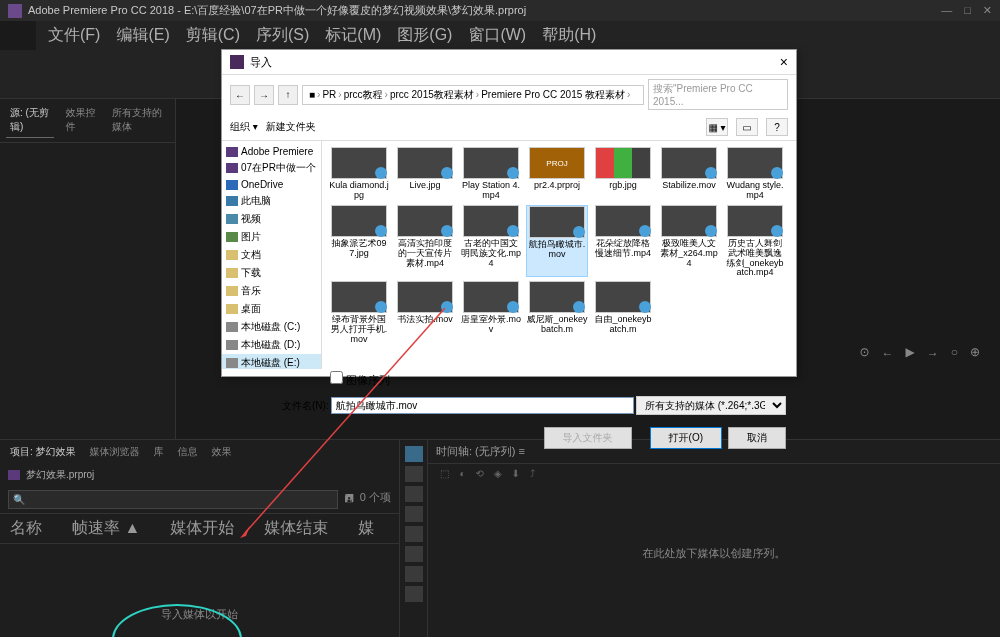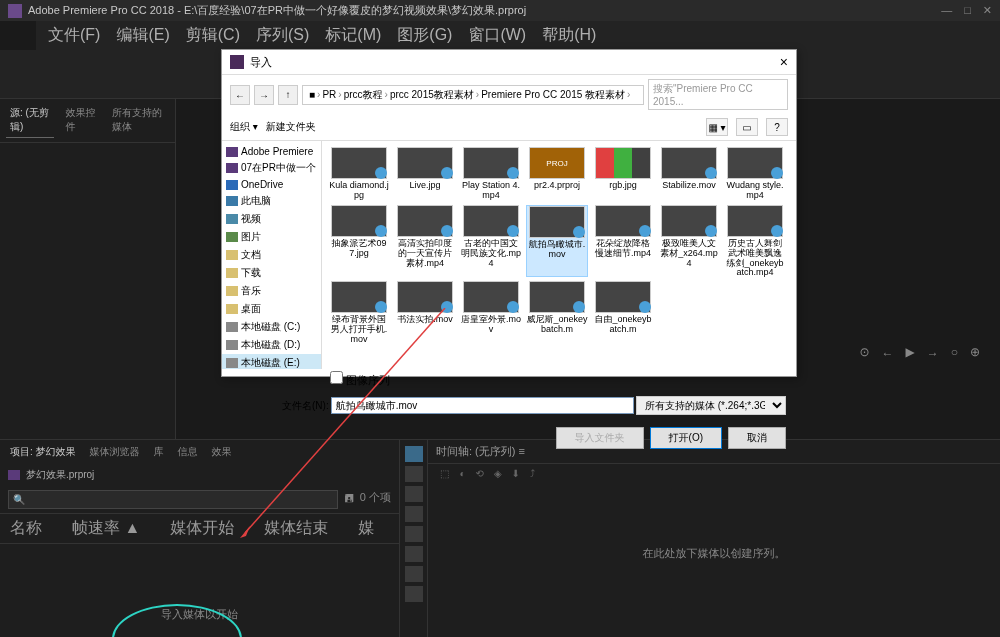--- a/index.html
+++ b/index.html
@@ -59,21 +59,21 @@
     .thumb.rgb { background: linear-gradient(to right, #e04040 0%, #e04040 33%, #40b040 33%, #40b040 66%, #404040 66%); }
     .thumb.rgb::after { display: none; }
     .fname { word-break: break-all; line-height: 1.1; margin-top: 2px; max-height: 38px; overflow: hidden; }
     
     .dialog-footer { padding: 6px 10px; display: flex; align-items: center; gap: 6px; font-size: 10px; }
     .filename-row { display: flex; align-items: center; gap: 2px; margin-bottom: 6px; }
     .filename-input { flex: 1; border: 1px solid #7a9abd; padding: 2px 4px; font-size: 10px; }
     .filetype-select { width: 150px; border: 1px solid #ccc; padding: 2px 4px; font-size: 10px; }
     .button-row { display: flex; justify-content: flex-end; gap: 6px; }
     .btn { padding: 3px 18px; font-size: 10px; border: 1px solid #adadad; background: #e1e1e1; }
-    .btn.primary { border: 1px solid #0078d7; }
+    .btn.primary { border: 1px solid #0078d7; margin-left: 12px; }
     .btn.disabled { color: #aaa; }
     
     .lower-area { display: flex; height: 237px; border-top: 1px solid #333; }
     .project-panel { width: 400px; background: #1e1e1e; border-right: 1px solid #333; }
     .pp-tabs { display: flex; gap: 6px; padding: 3px 6px; font-size: 10px; color: #888; }
     .pp-tabs span { padding: 2px 4px; }
     .pp-tabs .active { color: #ccc; }
     .pp-header { padding: 4px 8px; font-size: 10px; color: #aaa; display: flex; align-items: center; gap: 6px; }
     .pp-search { display: flex; padding: 4px 8px; gap: 6px; border-bottom: 1px solid #333; }
     .pp-search input { flex: 1; background: #2a2a2a; border: 1px solid #444; color: #888; padding: 1px 4px; font-size: 10px; }

